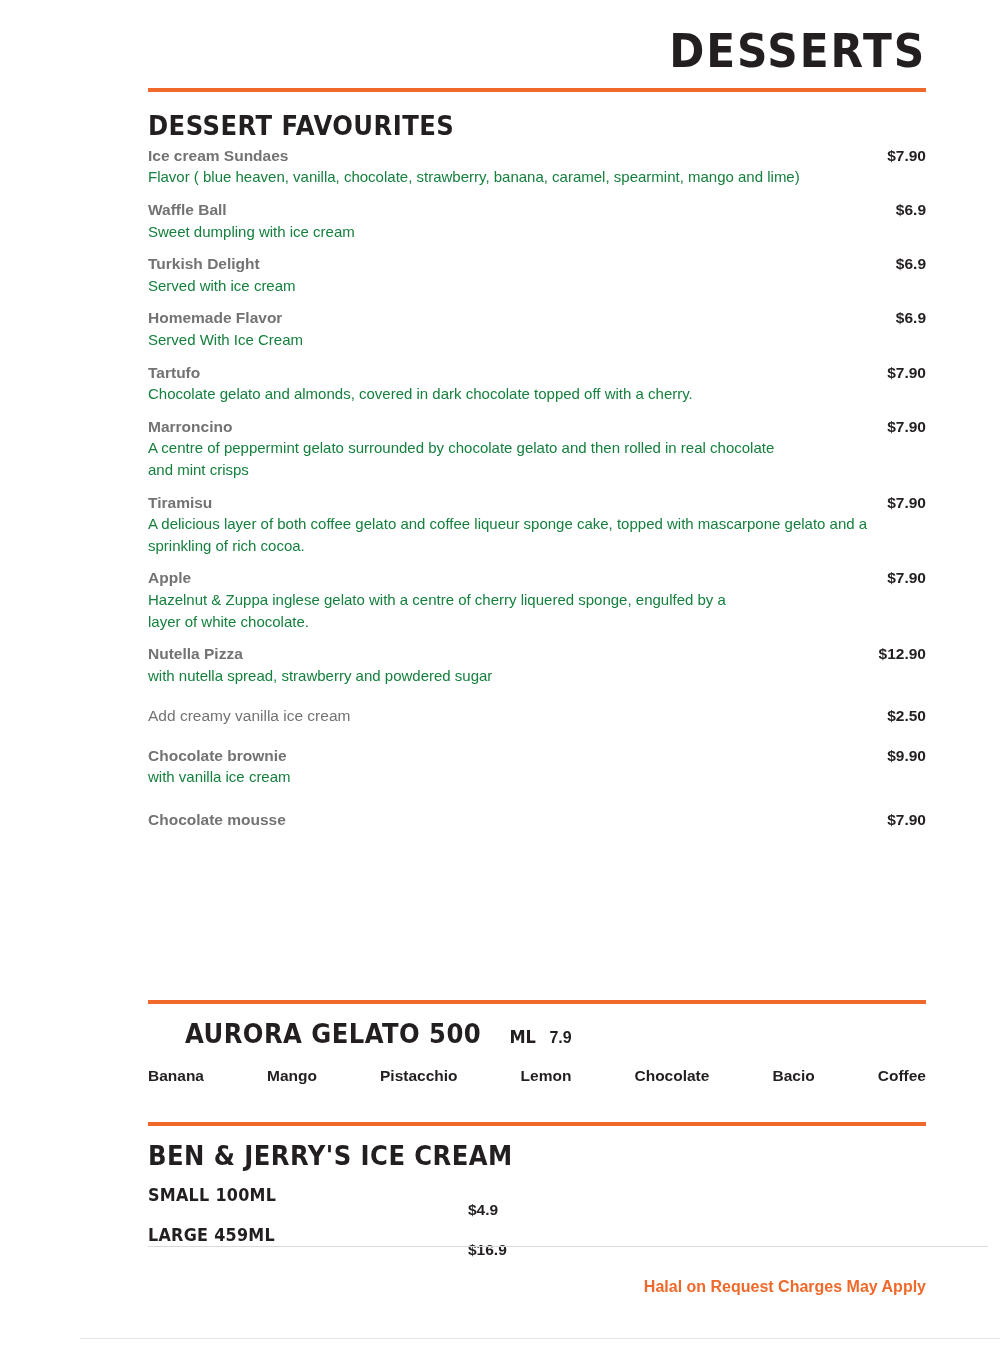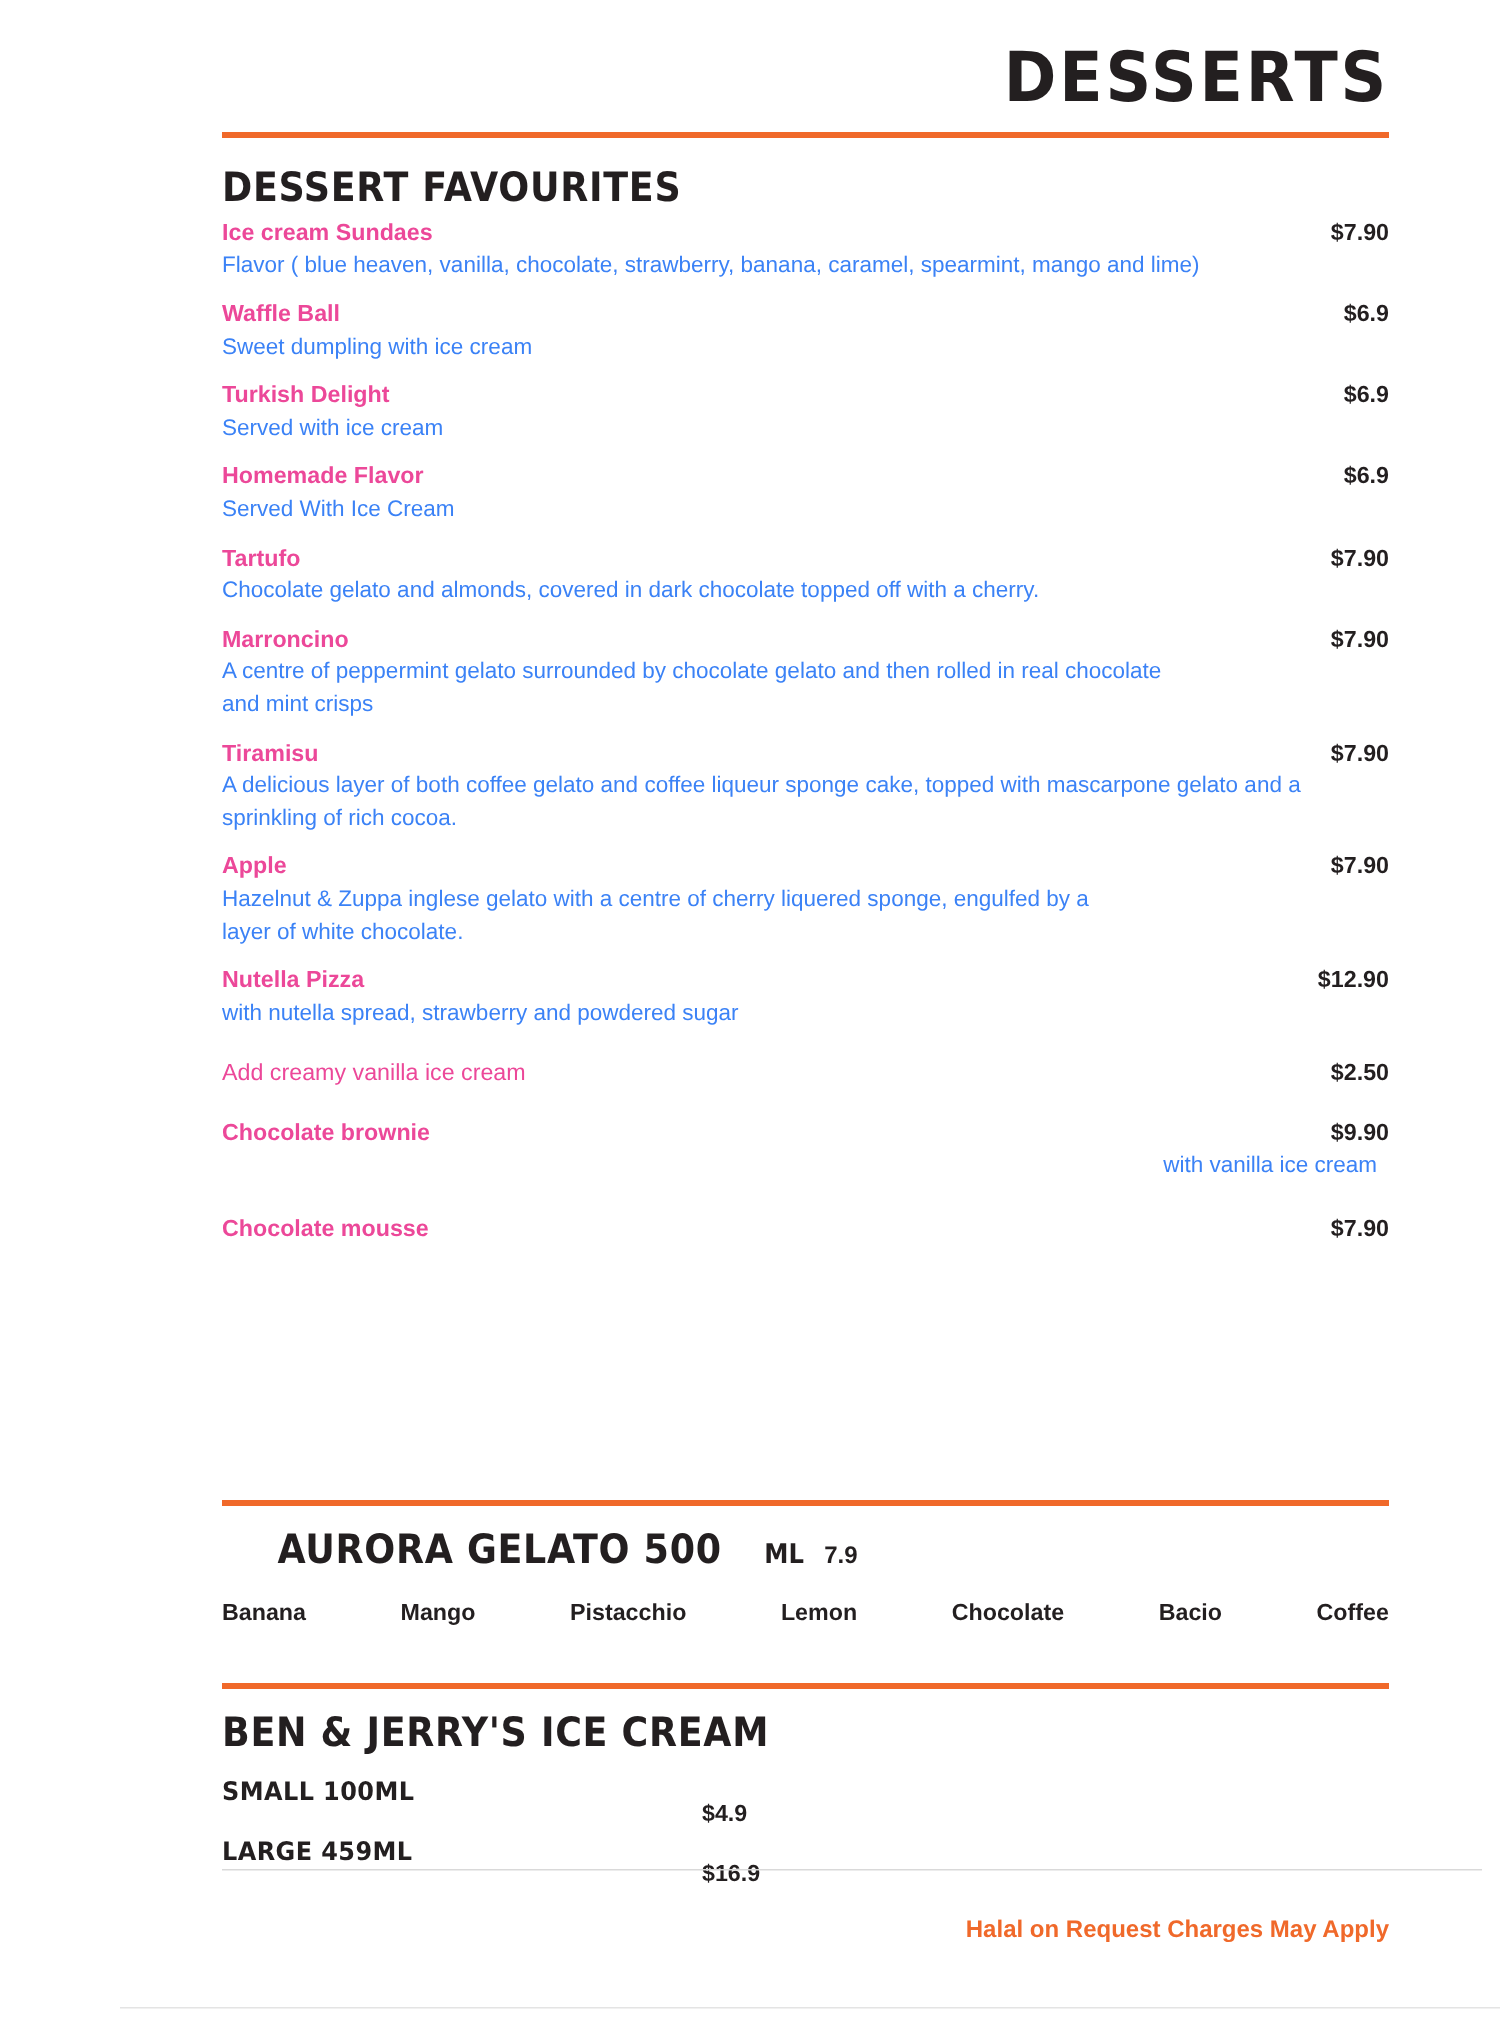--- a/index.html
+++ b/index.html
@@ -97,37 +97,37 @@
     margin-bottom: 12px;
   }
   .item-row {
     display: flex;
     justify-content: space-between;
     align-items: baseline;
   }
   .item-name {
     font-size: 15.5px;
     font-weight: bold;
-    color: #ec4899;
+    color: #737373;
     line-height: 1.25;
   }
   .item-name.plain {
     font-weight: normal;
   }
   .item-price {
     font-size: 15.5px;
     font-weight: bold;
     color: #231f20;
     white-space: nowrap;
     padding-left: 16px;
   }
   .item-desc {
     font-size: 15px;
     font-weight: normal;
-    color: #3b82f6;
+    color: #15803d;
     line-height: 1.45;
     margin-top: 1px;
     max-width: 770px;
   }
 
   
   #gelato-block {
     position: absolute;
     left: 148px;
     top: 1018px;
@@ -309,21 +309,21 @@
       <div class="item-desc">with nutella spread, strawberry and powdered sugar</div>
     </div>
 
     <div class="item" style="margin-top:20px;">
       <div class="item-row">
         <div class="item-name plain">Add creamy vanilla ice cream</div>
         <div class="item-price">$2.50</div>
       </div>
     </div>
 
-    <div class="item" style="margin-top:20px;text-align:right;">
+    <div class="item" style="margin-top:20px;">
       <div class="item-row">
         <div class="item-name">Chocolate brownie</div>
         <div class="item-price">$9.90</div>
       </div>
       <div class="item-desc">with vanilla ice cream</div>
     </div>
 
     <div class="item" style="margin-top:22px;">
       <div class="item-row">
         <div class="item-name">Chocolate mousse</div>

